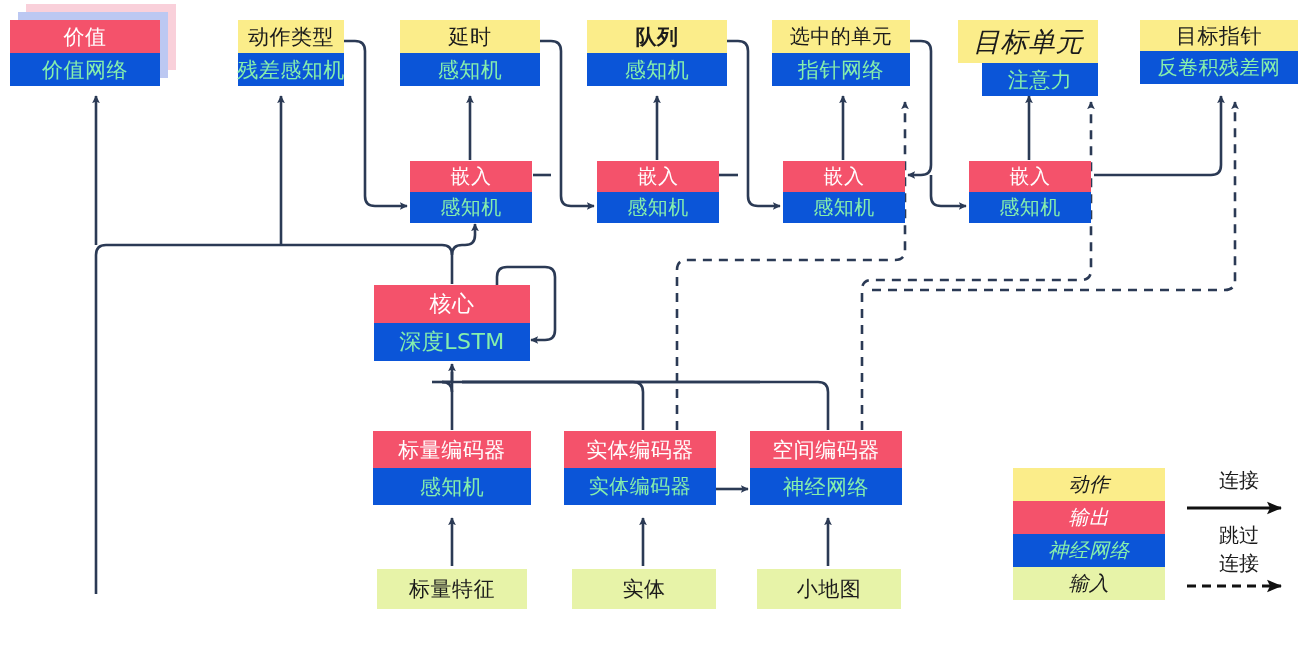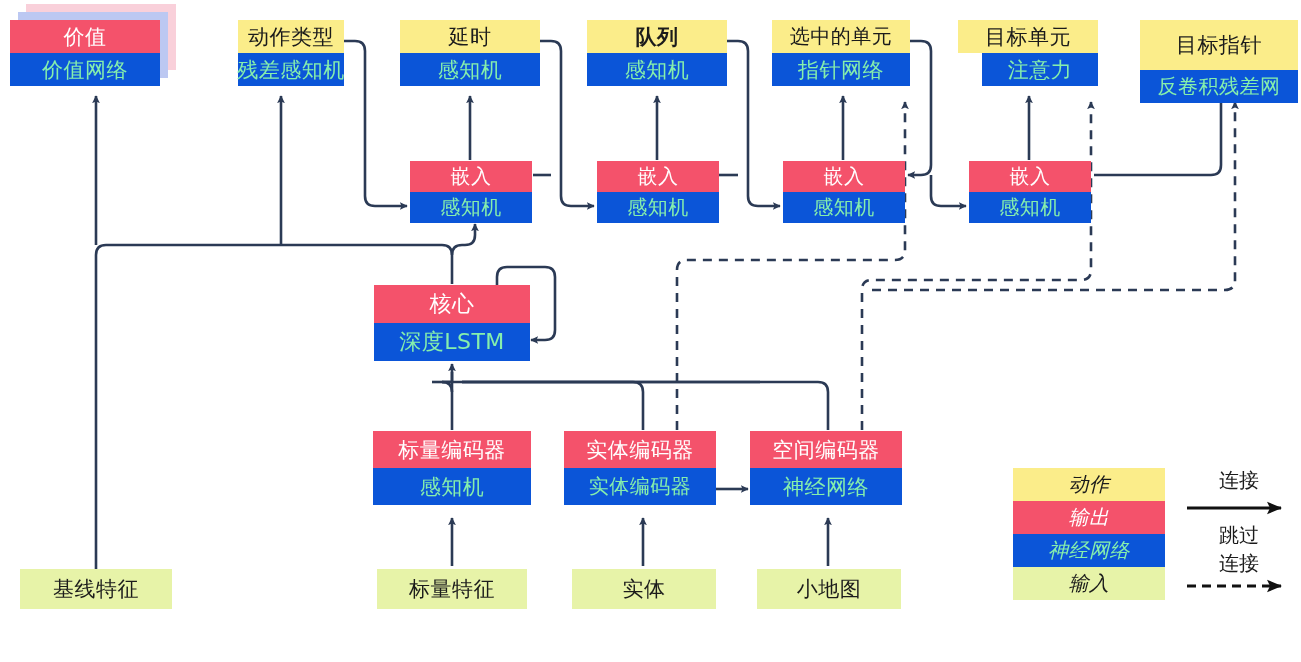--- a/index.html
+++ b/index.html
@@ -125,26 +125,26 @@
     <div class="band band-action" style="height:33px;font-size:21px;font-weight:bold;">队列</div>
     <div class="band band-net" style="height:33px;font-size:21px;">感知机</div>
   </div>
 
   <div class="node" style="left:772px;top:20px;width:138px;height:66px;">
     <div class="band band-action" style="height:33px;font-size:20px;">选中的单元</div>
     <div class="band band-net" style="height:33px;font-size:21px;">指针网络</div>
   </div>
 
   <div class="node" style="left:958px;top:20px;width:140px;height:66px;">
-    <div class="band band-action" style="height:33px;font-size:21px;">目标单元</div>
+    <div class="band band-action" style="height:43px;font-size:27px;font-style:italic;">目标单元</div>
     <div class="band band-net" style="height:33px;font-size:21px;margin-left:24px;">注意力</div>
   </div>
 
   <div class="node" style="left:1140px;top:20px;width:158px;height:66px;">
-    <div class="band band-action" style="height:50px;font-size:21px;">目标指针</div>
+    <div class="band band-action" style="height:31px;font-size:21px;">目标指针</div>
     <div class="band band-net" style="height:33px;font-size:20px;">反卷积残差网</div>
   </div>
 
   <div class="node" style="left:410px;top:161px;width:122px;height:62px;">
     <div class="band band-output" style="height:31px;font-size:20px;">嵌入</div>
     <div class="band band-net" style="height:31px;font-size:20px;">感知机</div>
   </div>
   <div class="node" style="left:597px;top:161px;width:122px;height:62px;">
     <div class="band band-output" style="height:31px;font-size:20px;">嵌入</div>
     <div class="band band-net" style="height:31px;font-size:20px;">感知机</div>
@@ -169,23 +169,20 @@
   </div>
   <div class="node" style="left:564px;top:431px;width:152px;height:74px;">
     <div class="band band-output" style="height:37px;font-size:21px;">实体编码器</div>
     <div class="band band-net" style="height:37px;font-size:20px;">实体编码器</div>
   </div>
   <div class="node" style="left:750px;top:431px;width:152px;height:74px;">
     <div class="band band-output" style="height:37px;font-size:21px;">空间编码器</div>
     <div class="band band-net" style="height:37px;font-size:21px;">神经网络</div>
   </div>
 
-  <div class="node" style="left:20px;top:569px;width:152px;height:40px;">
-    <div class="band band-input" style="height:40px;font-size:21px;">基线特征</div>
-  </div>
   <div class="node" style="left:377px;top:569px;width:150px;height:40px;">
     <div class="band band-input" style="height:40px;font-size:21px;">标量特征</div>
   </div>
   <div class="node" style="left:572px;top:569px;width:144px;height:34px;">
     <div class="band band-input" style="height:40px;font-size:21px;">实体</div>
   </div>
   <div class="node" style="left:757px;top:569px;width:144px;height:40px;">
     <div class="band band-input" style="height:40px;font-size:21px;">小地图</div>
   </div>
 

